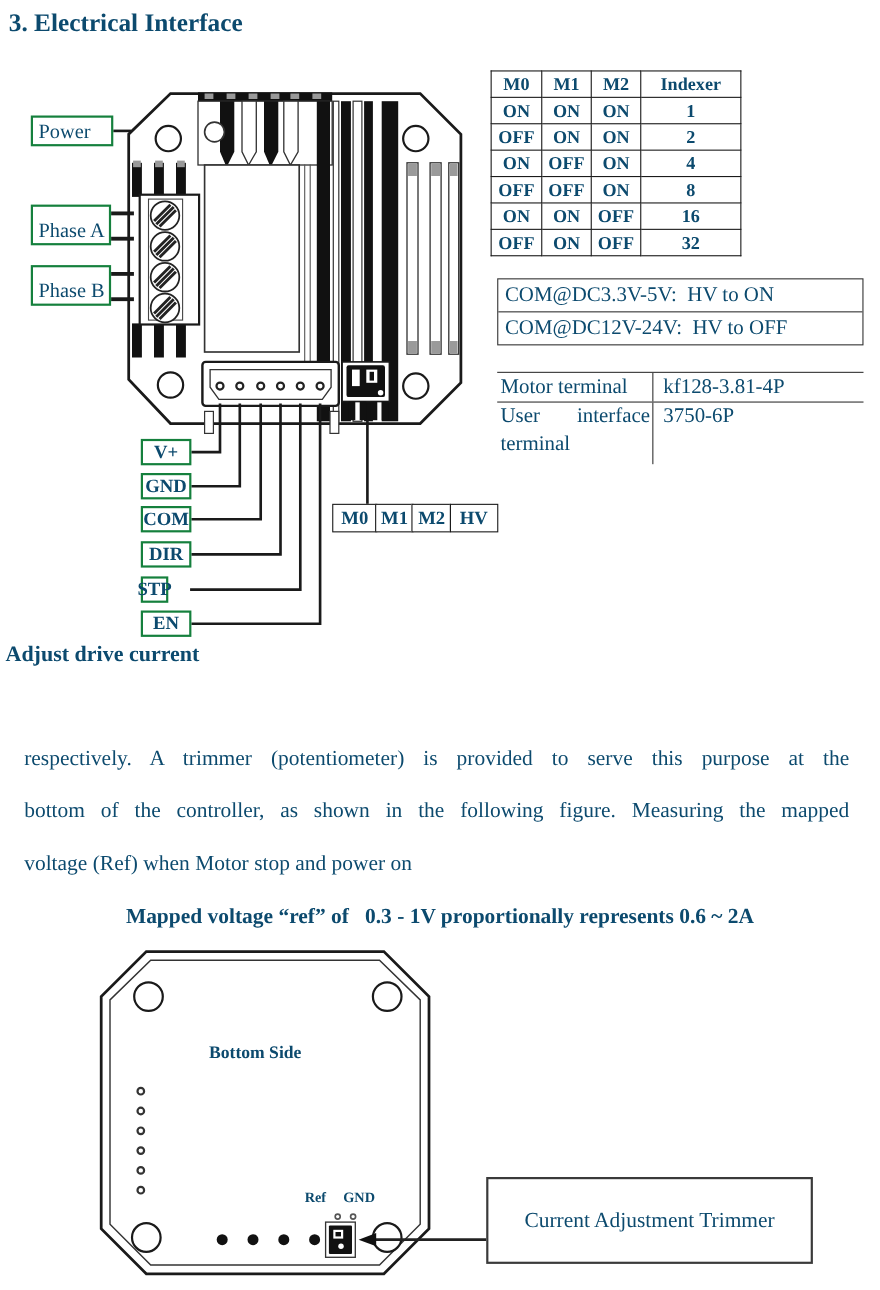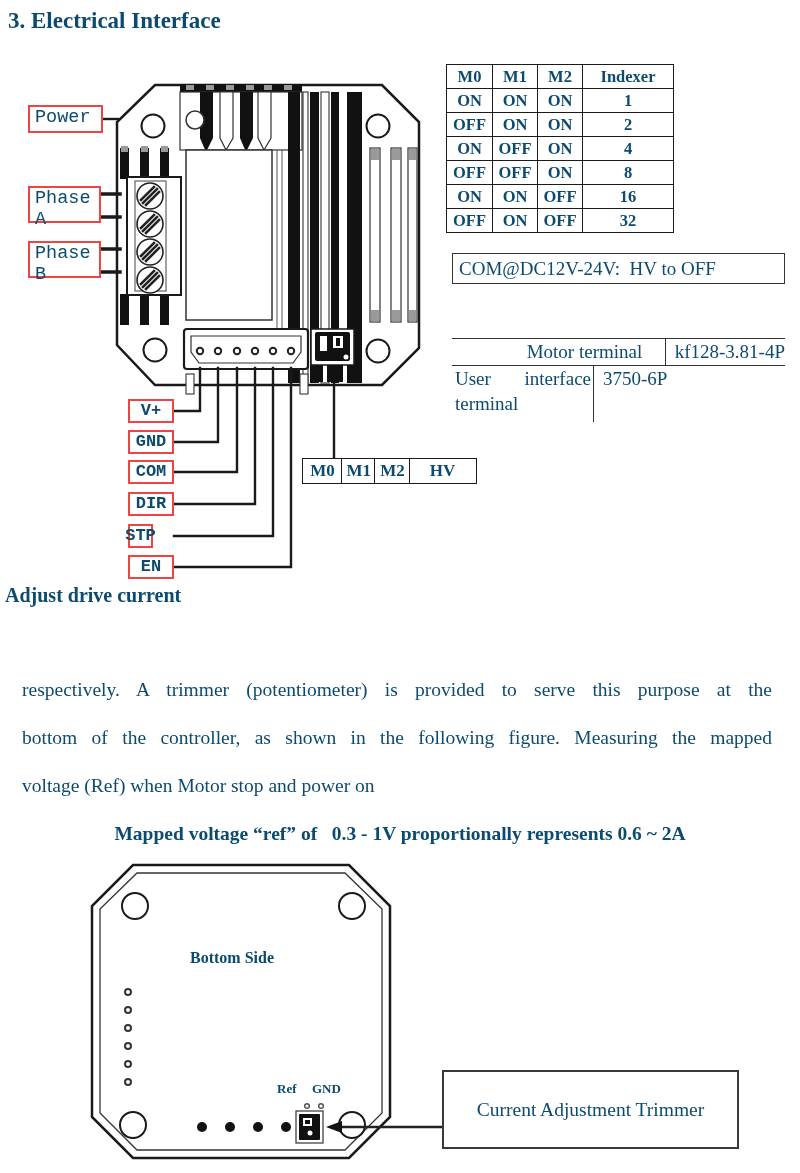--- a/index.html
+++ b/index.html
@@ -1,38 +1,38 @@
 <!DOCTYPE html>
 <html><head>
 <meta charset="utf-8">
 <style>
   html,body{margin:0;padding:0;background:#fff;}
   .page{position:relative;width:800px;height:1173px;background:#fff;overflow:hidden;
         font-family:"Liberation Serif",serif;color:#0c4a6e;}
   .abs{position:absolute;box-sizing:border-box;}
   svg{position:absolute;left:0;top:0;}
   .title{font-size:23px;font-weight:bold;}
-  .box{position:absolute;box-sizing:border-box;background:#fff;border:2px solid #ef4444;
-       display:flex;align-items:flex-start;font-family:Liberation Mono, monospace;}
+  .box{position:absolute;box-sizing:border-box;background:#fff;border:2px solid #15803d;
+       display:flex;align-items:flex-end;}
   .conn-box{padding-left:5px;font-size:18.5px;}
   .pin-box{justify-content:center;font-weight:bold;font-size:17px;}
   .mode-row{position:absolute;display:flex;}
   .mode-cell{box-sizing:border-box;height:26px;background:#fff;border:1.8px solid #1a1a1a;
              margin-left:-1.8px;display:flex;align-items:center;justify-content:center;
              font-weight:bold;font-size:17px;}
   .mode-cell:first-child{margin-left:0;}
   table.idx{border-collapse:collapse;table-layout:fixed;width:227px;background:#fff;}
   table.idx td,table.idx th{border:1.7px solid #1a1a1a;font-weight:bold;font-size:16.5px;
              text-align:center;height:23px;padding:0;font-family:"Liberation Serif",serif;}
   .com-tbl{border:1.8px solid #333;background:#fff;}
   .com-row{height:29px;line-height:29px;font-size:19px;padding-left:6px;white-space:pre;}
   .com-row.first{border-bottom:1.8px solid #333;}
   .term-tbl{border-top:1.8px solid #333;font-size:19px;line-height:25px;}
   .term-r{display:flex;}
-  .term-r1{border-bottom:1.8px solid #333;justify-content:flex-end;}
+  .term-r1{border-bottom:1.8px solid #333;}
   .term-c1{width:142px;border-right:1.6px solid #333;padding:0 2px 0 3px;box-sizing:border-box;}
   .term-c1.just{text-align:justify;}
   .term-c2{padding-left:9px;}
   .term-r1 .term-c1,.term-r1 .term-c2{height:26px;}
   .term-r2 .term-c1{height:56px;}
   .heading{font-weight:bold;font-size:20px;}
   .para-line{position:absolute;left:22px;width:750px;font-size:19.5px;}
   .just-line{text-align:justify;text-align-last:justify;}
   .highlight{position:absolute;left:25px;width:750px;text-align:center;font-weight:bold;
              font-size:19.5px;white-space:pre;}
@@ -246,21 +246,21 @@
   <div class="box pin-box" style="left:128px;top:430px;width:46px;height:24px;">GND</div>
   <div class="box pin-box" style="left:128px;top:460px;width:46px;height:24px;">COM</div>
   <div class="box pin-box" style="left:128px;top:492px;width:46px;height:24px;">DIR</div>
   <div class="box pin-box" style="left:128px;top:524px;width:25px;height:24px;">STP</div>
   <div class="box pin-box" style="left:128px;top:555px;width:46px;height:24px;">EN</div>
 
   <div class="mode-row" style="left:302px;top:458px;">
     <div class="mode-cell" style="width:41px;">M0</div>
     <div class="mode-cell" style="width:35px;">M1</div>
     <div class="mode-cell" style="width:36px;">M2</div>
-    <div class="mode-cell" style="width:68px;">HV</div>
+    <div class="mode-cell" style="width:44px;">HV</div>
   </div>
 
   <div class="abs" style="left:446px;top:64px;">
     <table class="idx">
       <colgroup>
           <col style="width:46px">
           <col style="width:45px">
           <col style="width:45px">
           <col style="width:91px">
         </colgroup>
@@ -305,20 +305,21 @@
         <td>OFF</td>
         <td>ON</td>
         <td>OFF</td>
         <td>32</td>
       </tr>
     </tbody>
       </table>
   </div>
 
   <div class="abs com-tbl" style="left:452px;top:253px;width:333px;">
+    <div class="com-row first">COM@DC3.3V-5V:  HV to ON</div>
     <div class="com-row">COM@DC12V-24V:  HV to OFF</div>
   </div>
 
   <div class="abs term-tbl" style="left:452px;top:338px;width:333px;">
     <div class="term-r term-r1">
       <div class="term-c1">Motor terminal</div>
       <div class="term-c2">kf128-3.81-4P</div>
     </div>
     <div class="term-r term-r2">
       <div class="term-c1 just">User interface terminal</div>

